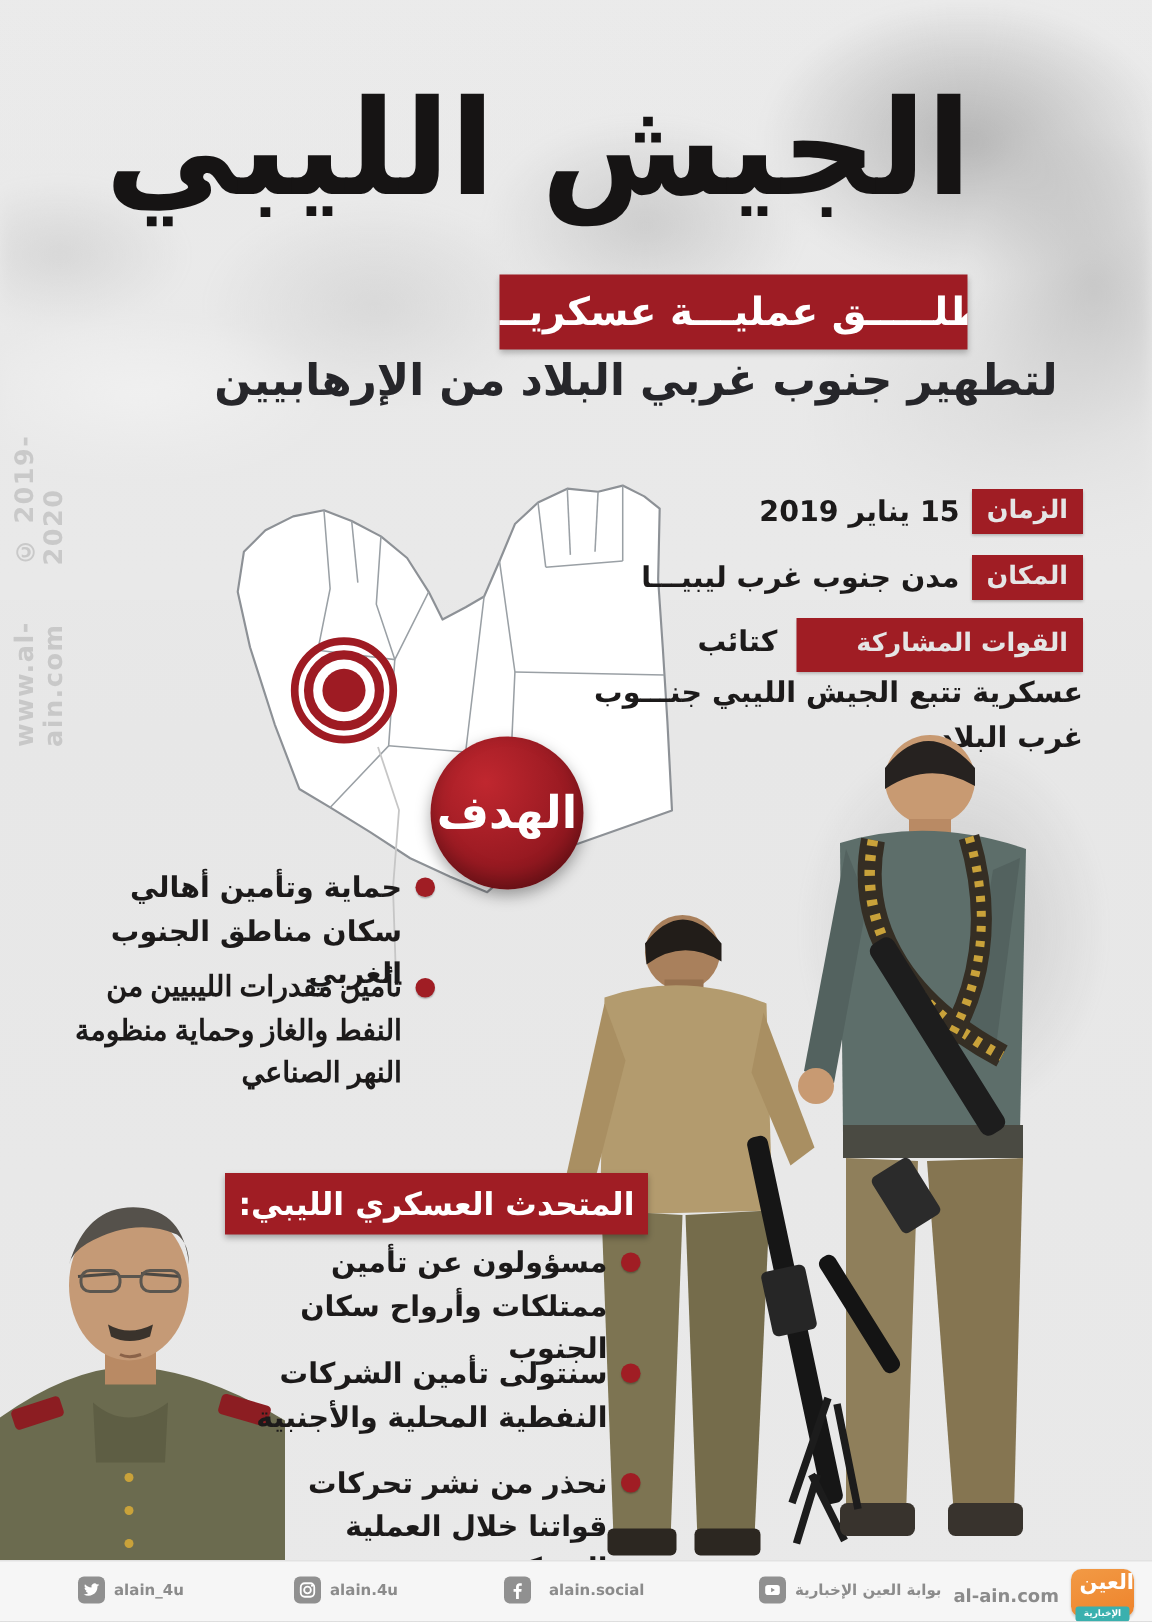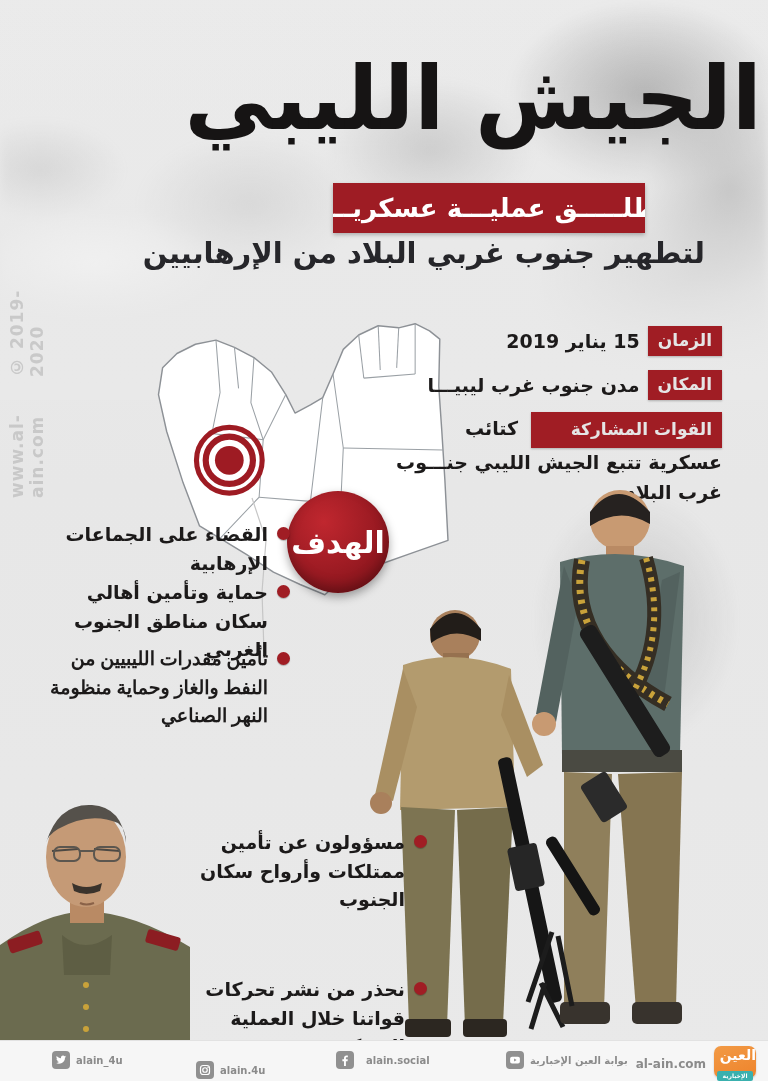--- a/index.html
+++ b/index.html
@@ -27,21 +27,21 @@
   }
   
   .watermark{
     position:absolute;left:8px;top:278px;height:220px;
     writing-mode:vertical-rl;transform:rotate(180deg);
     color:rgba(150,150,150,.38);font-weight:bold;font-size:17px;letter-spacing:1px;
     display:flex;gap:2px;line-height:1.15;
   }
   
   .title{
-    position:absolute;left:0;right:6px;top:48px;text-align:right;padding-left:70px;
+    position:absolute;left:0;right:6px;top:48px;text-align:left;padding-left:70px;
     font-size:88px;font-weight:bold;color:#161414;line-height:1.15;letter-spacing:-2px;
   }
   .banner{
     position:absolute;left:333px;top:183px;width:312px;height:50px;
     background:#9e1c24;box-shadow:0 2px 4px rgba(0,0,0,.25);
     display:flex;align-items:center;justify-content:center;
     color:#ffffff;font-size:26px;font-weight:bold;direction:rtl;white-space:nowrap;overflow:hidden;
   }
   .subtitle{
     position:absolute;left:205px;top:236px;width:500px;text-align:center;direction:rtl;
@@ -179,24 +179,20 @@
       <span class="fact-value">مدن جنوب غرب ليبيـــا</span>
     </div>
   </div>
   <div class="fact fact-wrap" style="top:412px;right:46px;">
     <span class="chip">القوات المشاركة</span>
     <span>كتائب عسكرية تتبع الجيش الليبي جنـــوب غرب البلاد</span>
   </div>
 
   <div class="goal-circle">الهدف</div>
 
-  <div class="bullet goal-1" style="top:520px;right:478px;">
-    <span class="dot"></span>
-    <span class="txt">القضاء على الجماعات الإرهابية</span>
-  </div>
   <div class="bullet goal-2" style="top:578px;right:478px;">
     <span class="dot"></span>
     <span class="txt">حماية وتأمين أهالي سكان مناطق الجنوب الغربي</span>
   </div>
   <div class="bullet goal-3" style="top:645px;right:478px;">
     <span class="dot"></span>
     <span class="txt">تأمين مقدرات الليبيين من النفط والغاز وحماية منظومة النهر الصناعي</span>
   </div>
 
   <div class="photo-halo"></div>
@@ -265,40 +261,45 @@
       <path d="M72 98 Q86 106 102 98 L100 106 Q86 112 74 106 Z" fill="#3a332c"></path>
       <path d="M80 118 Q86 121 94 118" stroke="#8a6248" stroke-width="2" fill="none"></path>
       <rect x="8" y="150" width="34" height="14" rx="3" transform="rotate(-18 25 157)" fill="#8c1d22"></rect>
       <rect x="146" y="148" width="34" height="14" rx="3" transform="rotate(16 163 155)" fill="#8c1d22"></rect>
       <circle cx="86" cy="200" r="3" fill="#c9a23a"></circle>
         <circle cx="86" cy="222" r="3" fill="#c9a23a"></circle>
         <circle cx="86" cy="244" r="3" fill="#c9a23a"></circle>
     </g>
   </svg>
 
+  <div class="spk-banner">المتحدث العسكري الليبي:</div>
 
   <div class="bullet spk" style="top:828px;right:341px;">
     <span class="dot"></span>
     <span class="txt">مسؤولون عن تأمين ممتلكات وأرواح سكان الجنوب</span>
+  </div>
+  <div class="bullet spk" style="top:902px;right:341px;">
+    <span class="dot"></span>
+    <span class="txt">سنتولى تأمين الشركات النفطية المحلية والأجنبية</span>
   </div>
   <div class="bullet spk" style="top:975px;right:341px;">
     <span class="dot"></span>
     <span class="txt">نحذر من نشر تحركات قواتنا خلال العملية العسكرية</span>
   </div>
 
   <div class="footer">
     <div class="social" style="left:52px;">
       <span class="ic">
         <svg width="12" height="12" viewBox="0 0 16 16">
             <path fill="#fff" d="M15 3.5c-.5.3-1 .4-1.6.5.6-.4 1-.9 1.2-1.6-.5.3-1.1.6-1.8.7A2.8 2.8 0 0 0 8 5.7C5.7 5.6 3.6 4.5 2.2 2.8c-.7 1.2-.3 2.7.8 3.5-.4 0-.9-.1-1.2-.3 0 1.3.9 2.4 2.2 2.7-.4.1-.8.1-1.2 0 .3 1.1 1.3 1.9 2.5 1.9A5.7 5.7 0 0 1 1 11.8 8 8 0 0 0 13.3 5v-.4c.6-.3 1.2-.7 1.7-1.1z"></path>
           </svg>
       </span>
       <span class="handle">alain_4u</span>
     </div>
-    <div class="social" style="left:196px;margin-top:10px;">
+    <div class="social" style="left:196px;">
       <span class="ic">
         <svg width="12" height="12" viewBox="0 0 16 16">
             <rect x="2" y="2" width="12" height="12" rx="3.5" fill="none" stroke="#fff" stroke-width="1.6"></rect>
             <circle cx="8" cy="8" r="3" fill="none" stroke="#fff" stroke-width="1.6"></circle>
             <circle cx="12" cy="4.2" r="1" fill="#fff"></circle>
           </svg>
       </span>
       <span class="handle">alain.4u</span>
     </div>
     <div class="social" style="left:336px;gap:12px;">

